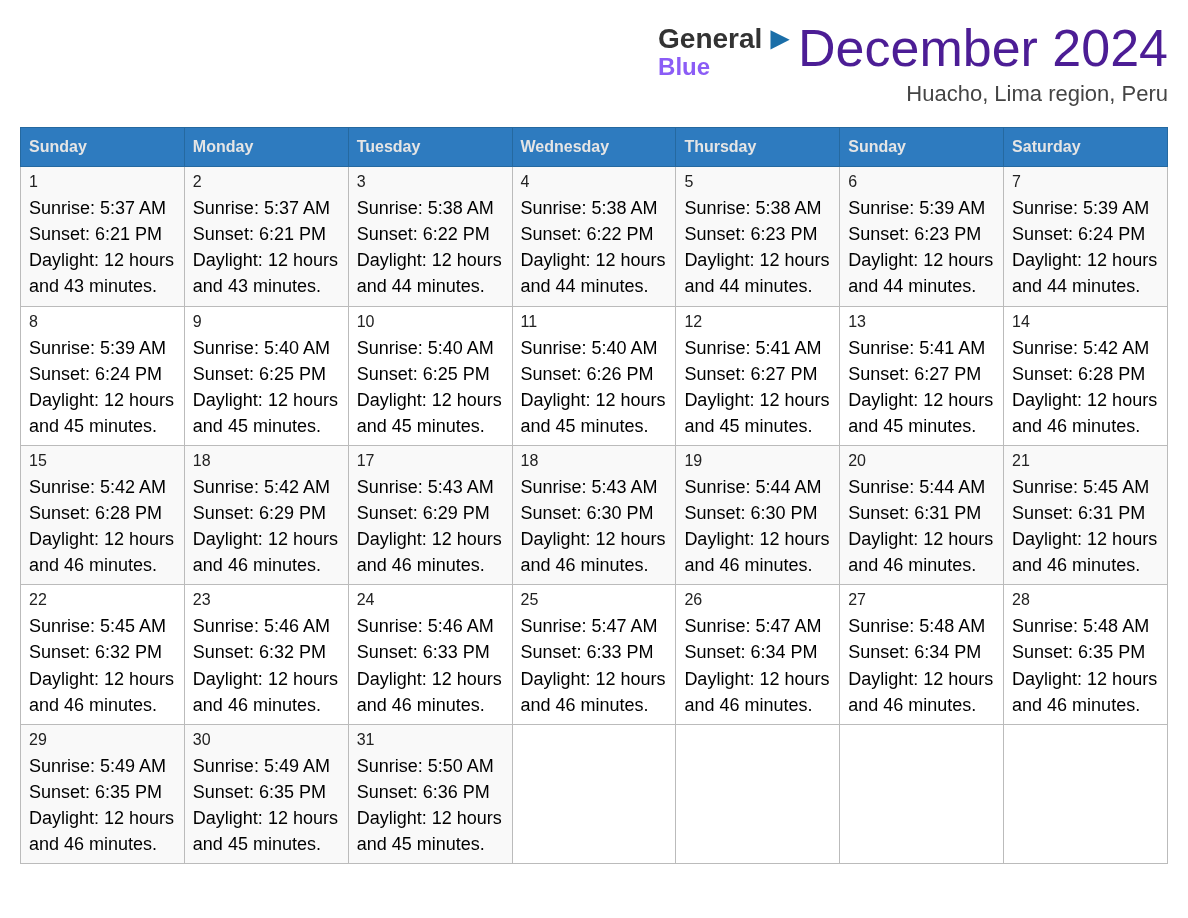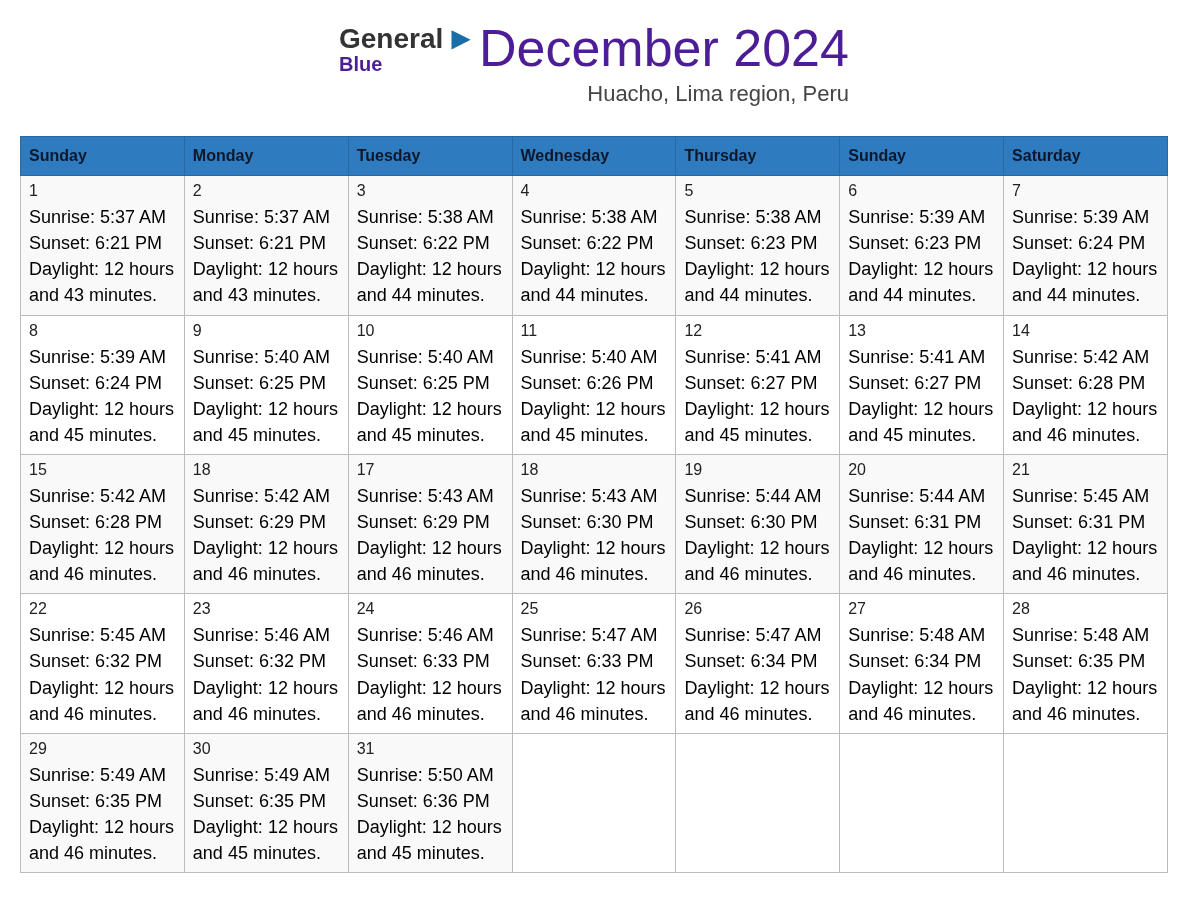--- a/index.html
+++ b/index.html
@@ -5,23 +5,23 @@
     * { margin: 0; padding: 0; box-sizing: border-box; }
     body {
       font-family: Arial, sans-serif;
       background: #fff;
       width: 1188px;
       min-height: 918px;
       padding: 20px;
     }
     .header-area {
       display: flex;
-      justify-content: center;
+      justify-content: flex-end;
       align-items: flex-start;
-      margin-bottom: 29px;
+      margin-bottom: 20px;
     }
     .logo {
       display: flex;
       flex-direction: column;
       align-items: flex-start;
     }
     .logo-text {
       font-size: 28px;
       font-weight: bold;
       color: #333;
@@ -30,22 +30,22 @@
     }
     .logo-general {
       color: #333;
     }
     .logo-arrow {
       color: #1a6ea8;
       font-size: 32px;
       margin: 0 2px;
     }
     .logo-blue {
-      color: #4c1d95;
-      font-size: 20px;
+      color: #8b5cf6;
+      font-size: 24px;
       font-weight: bold;
       margin-top: -4px;
     }
     .title-area {
       text-align: right;
     }
     .main-title {
       font-size: 52px;
       font-weight: normal;
       color: #4c1d95;
@@ -56,21 +56,21 @@
       color: #444;
       margin-top: 4px;
     }
     .calendar {
       width: 100%;
       border-collapse: collapse;
       border: 1px solid #aaa;
     }
     .calendar th {
       background: #2e7bbf;
-      color: #0f172a;
+      color: #e5e5e5;
       font-size: 16px;
       font-weight: bold;
       padding: 10px 8px;
       border: 1px solid #2569a0;
       text-align: left;
     }
     .calendar td {
       border: 1px solid #bbb;
       vertical-align: top;
       padding: 6px 8px;

